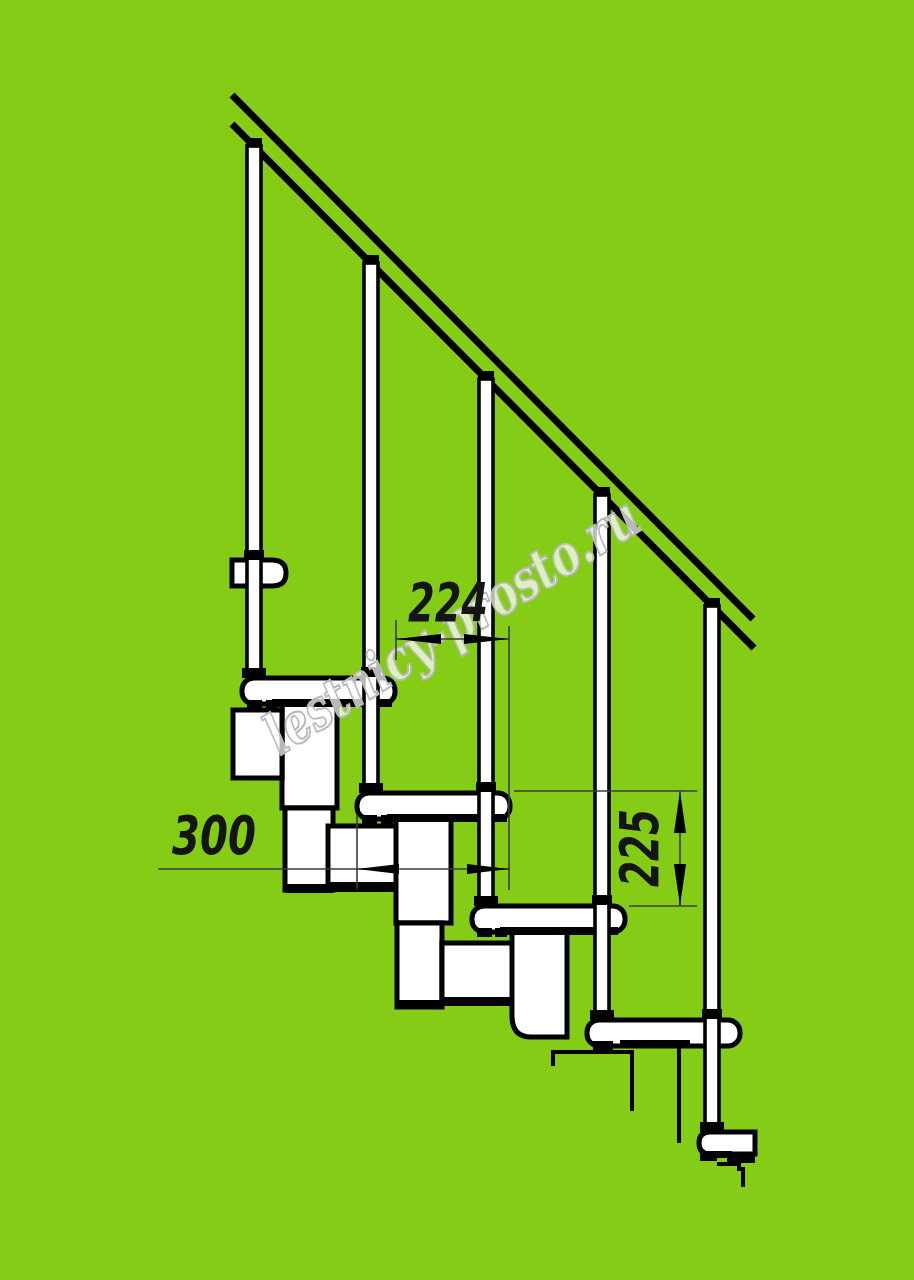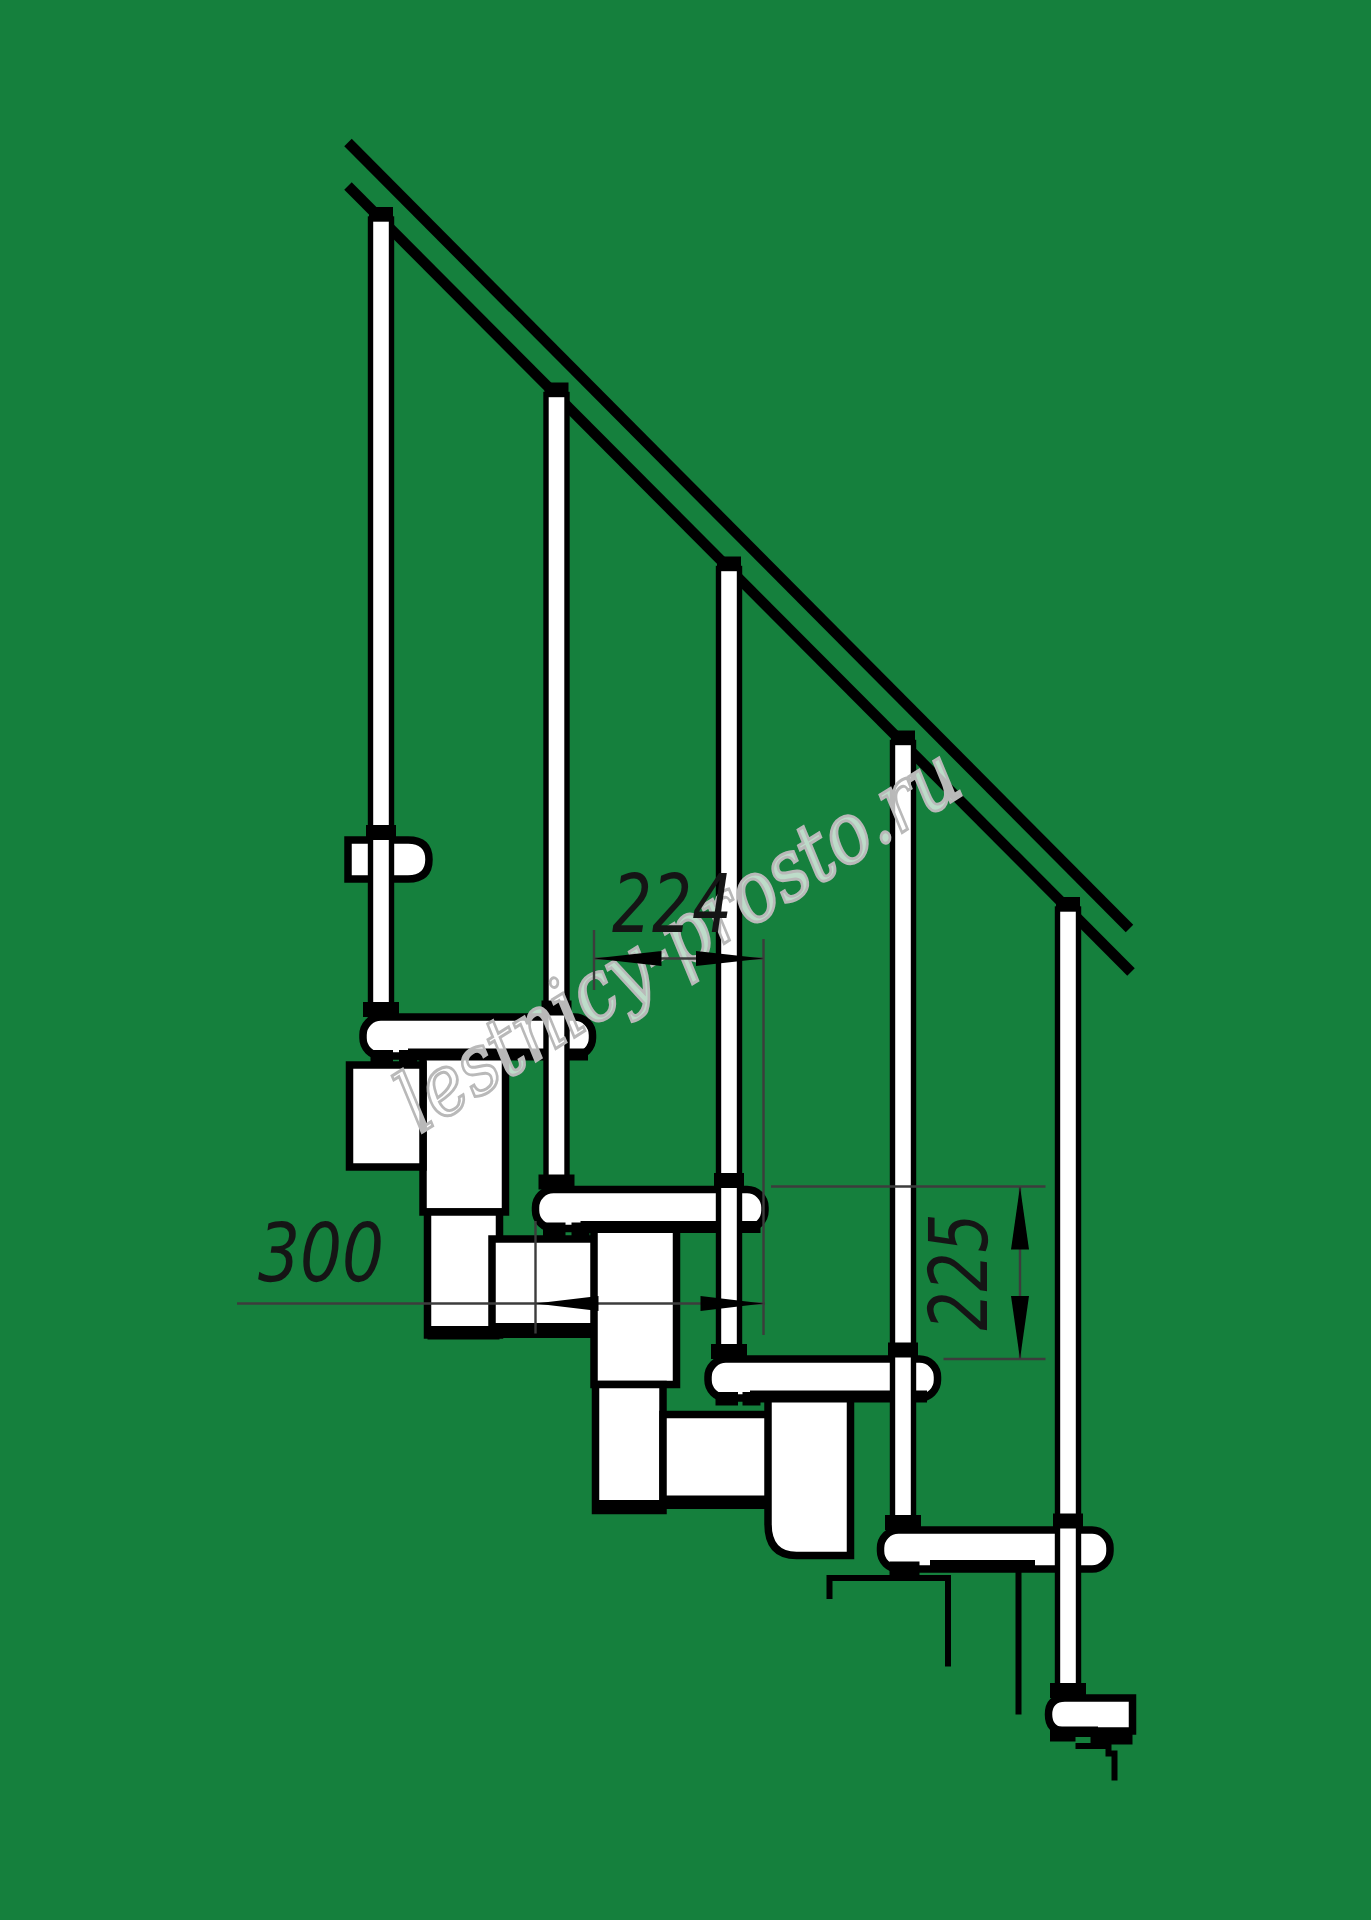--- a/index.html
+++ b/index.html
@@ -1,17 +1,17 @@
 <!DOCTYPE html>
 <html><head>
 <meta charset="utf-8">
 <style>
   html,body{margin:0;padding:0;background:#ffffff;}
   body{width:914px;height:1280px;overflow:hidden;font-family:"DejaVu Sans",sans-serif;}
-  #stage{position:relative;width:914px;height:1280px;background:#15803d;}
+  #stage{position:relative;width:914px;height:1280px;background:#84cc16;font-weight:bold;}
   svg{display:block;}
   .mainw  {stroke:#000000;fill:#ffffff;stroke-width:5;}
   .rail   {stroke:#000000;stroke-width:7;fill:none;}
   .post   {stroke:#000000;fill:#ffffff;stroke-width:3.6;}
   .blk    {fill:#000000;stroke:none;}
   .thin   {stroke:#3c3c3c;stroke-width:1.6;fill:none;}
   .part   {stroke:#000000;stroke-width:4;fill:none;}
   .dimtxt {font-family:"DejaVu Sans",sans-serif;font-style:italic;fill:#151515;font-size:54px;}
   .wmtxt  {font-family:"DejaVu Serif",serif;font-style:italic;font-size:56px;
            fill:rgba(255,255,255,0.72);stroke:#b9b9b9;stroke-width:2;}

